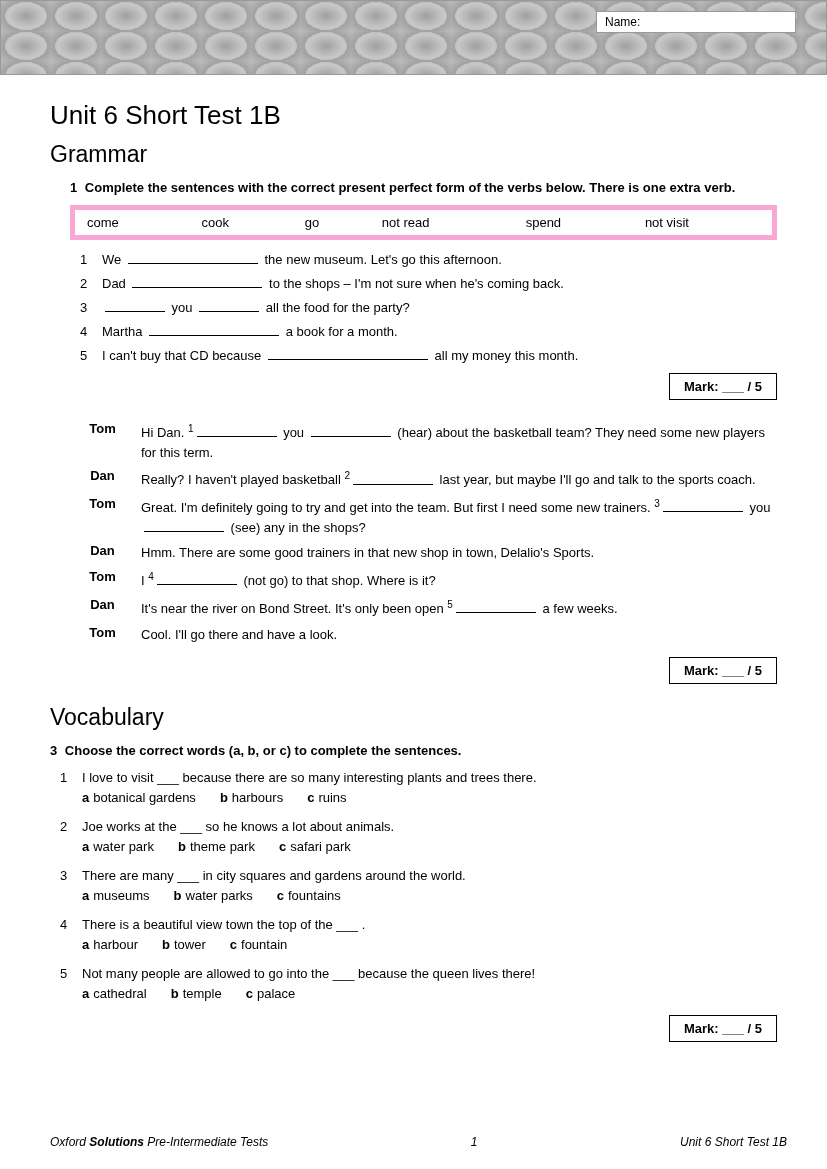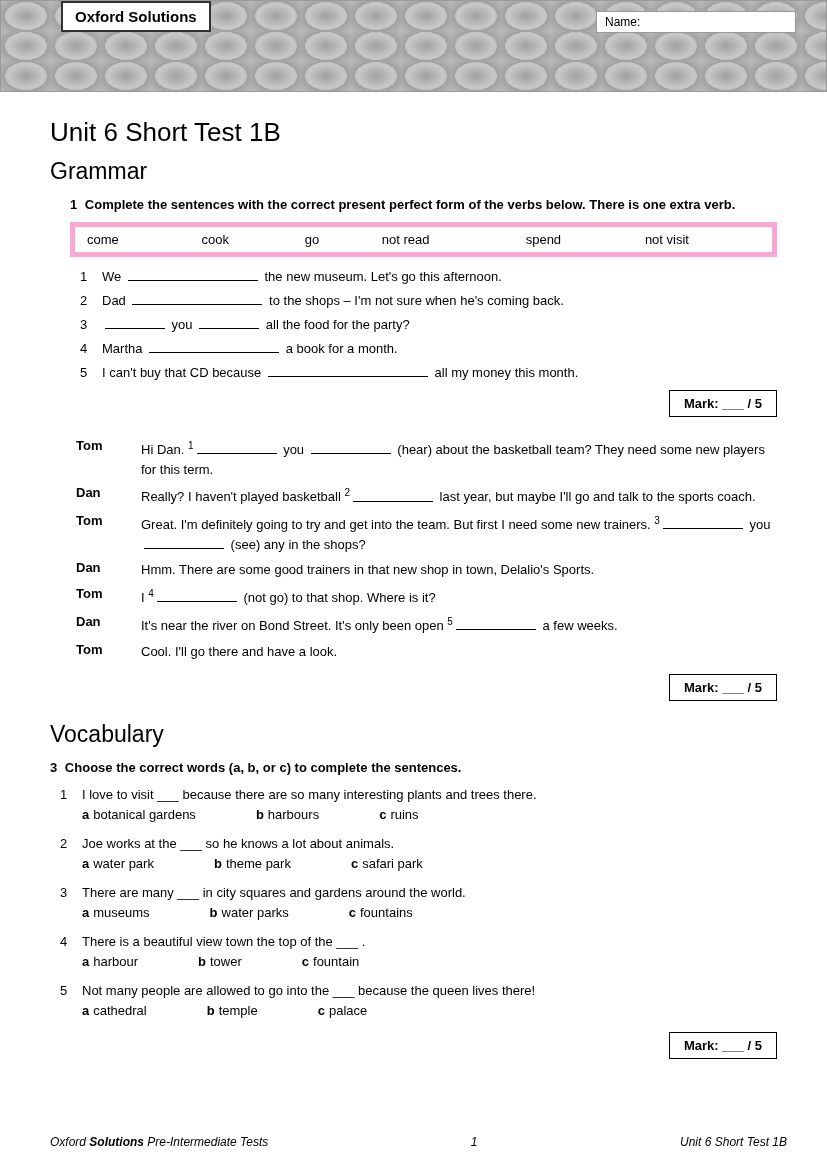--- a/index.html
+++ b/index.html
@@ -11,21 +11,21 @@
       width: 827px;
       min-height: 1169px;
       padding: 0;
     }
 
     
     .header {
       background: #c0c0c0;
       background-image: repeating-radial-gradient(ellipse 30px 20px at 50% 50%, #a0a0a0 0%, #c8c8c8 60%, transparent 70%);
       background-size: 50px 30px;
-      height: 92px;
+      height: 75px;
       position: relative;
       border: 1px solid #999;
       display: flex;
       align-items: flex-start;
     }
     .header-name-box {
       position: absolute;
       top: 10px;
       right: 30px;
       background: white;
@@ -151,20 +151,21 @@
     }
     .dialogue-table td {
       vertical-align: top;
       padding: 3px 6px;
       font-size: 13px;
     }
     .dialogue-speaker {
       font-weight: bold;
       width: 65px;
       padding-left: 0;
+      text-align: center;
     }
     .dialogue-text {
       line-height: 1.5;
     }
     .sup-num {
       font-size: 10px;
       vertical-align: super;
     }
 
     
@@ -186,21 +187,21 @@
       margin-bottom: 5px;
     }
     .vocab-num {
       min-width: 18px;
     }
     .vocab-text {
       flex: 1;
     }
     .vocab-options {
       display: flex;
-      gap: 60px;
+      gap: 24px;
       margin-left: 22px;
       flex-wrap: wrap;
     }
     .vocab-option {
       font-size: 13px;
     }
     .vocab-option-letter {
       font-weight: bold;
       margin-right: 4px;
     }
@@ -211,23 +212,20 @@
     }
   </style>
 </head>
 <body>
 
 <div class="page-wrapper">
 
   <div class="header">
     <div class="header-name-box">
       <span>Name:</span>
-    </div>
-    <div class="oxford-logo">
-      <span>Oxford </span><span style="font-weight:bold;"><strong>Solutions</strong></span>
     </div>
   </div>
 
   <div class="main">
 
     <h1 class="unit-title">Unit 6 Short Test 1B</h1>
 
     <h2 class="section-title">Grammar</h2>
 
     <div class="question-block">

